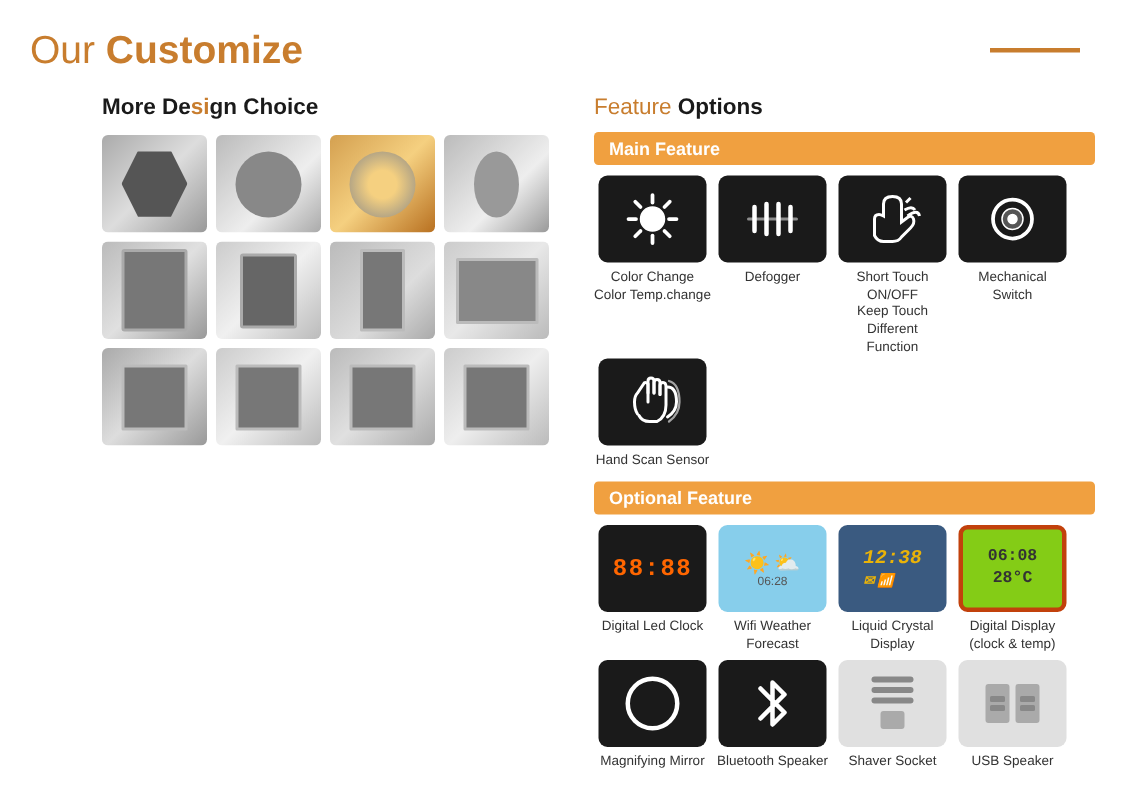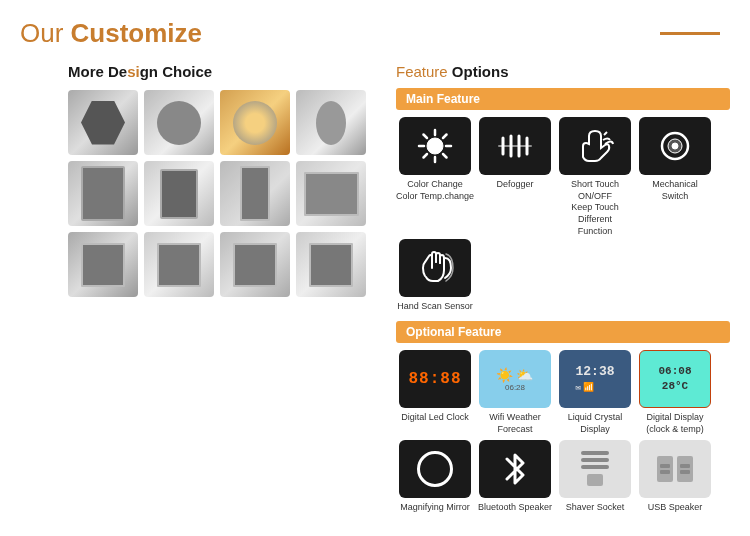--- a/index.html
+++ b/index.html
@@ -405,33 +405,33 @@
                   <span style="font-size:14px;">⛅</span>
                 </div>
                 <div style="color:#555; font-size:8px;">06:28</div>
               </div>
             </div>
             <div class="feature-label">Wifi Weather Forecast</div>
           </div>
 
           <div class="feature-item">
             <div class="icon-box" style="background:#3a5a80; overflow:hidden;">
-              <div style="color:#e5e5e5; font-size:13px; font-weight:bold; font-family:'Courier New',monospace; text-align:center; line-height:1.3;">
+              <div style="color:#eab308; font-size:13px; font-weight:bold; font-family:'Courier New',monospace; text-align:center; line-height:1.3;font-style:italic;">
                 <div>12:38</div>
                 <div style="font-size:9px; display:flex; gap:2px; margin-top:2px;">
                   <span>✉</span>
                   <span>📶</span>
                 </div>
               </div>
             </div>
             <div class="feature-label">Liquid Crystal Display</div>
           </div>
 
           <div class="feature-item">
-            <div class="icon-box" style="background:#5eead4; border: 1px solid #c2410c;">
+            <div class="icon-box" style="background:#84cc16; border: 3px solid #c2410c;">
               <div style="color:#333; font-size:11px; font-weight:bold; font-family:'Courier New',monospace; text-align:center; line-height:1.4;">
                 <div>06:08</div>
                 <div>28°C</div>
               </div>
             </div>
             <div class="feature-label">Digital Display<br>(clock &amp; temp)</div>
           </div>
 
         </div>
 

